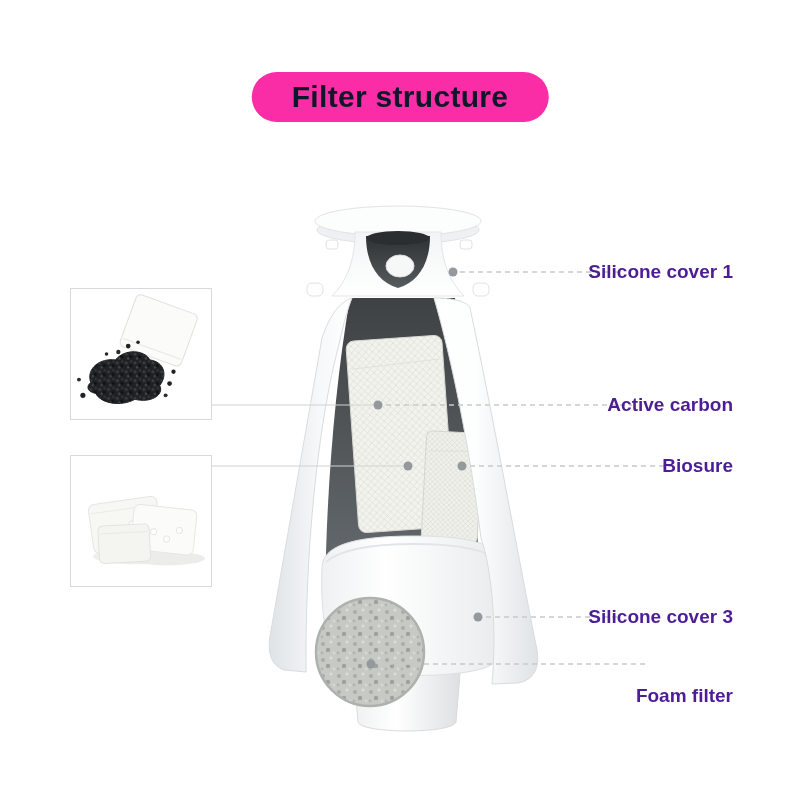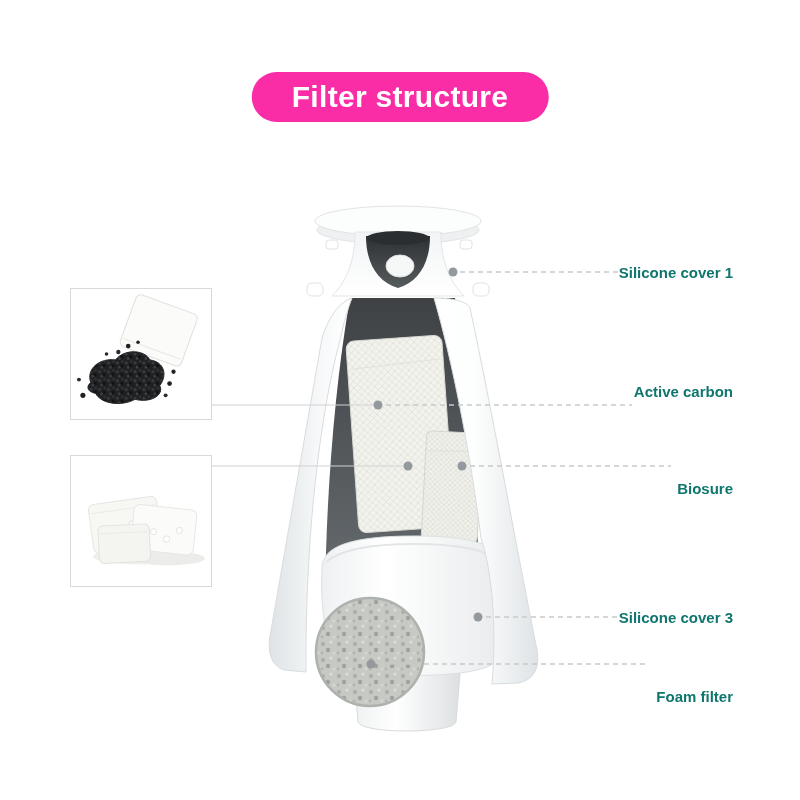--- a/index.html
+++ b/index.html
@@ -1,29 +1,29 @@
 <!DOCTYPE html>
 <html><head>
 <meta charset="utf-8">
 <style>
   html,body{margin:0;padding:0;background:#ffffff;}
   .canvas{position:relative;width:800px;height:800px;background:#ffffff;overflow:hidden;
           font-family:"Liberation Sans",sans-serif;}
   .badge{position:absolute;left:50%;top:72px;transform:translateX(-50%);
-         background:#fa2ca6;color:#ffffff;font-size:30px;font-weight:700;
+         background:#fa2ca6;color:#0f172a;font-size:30px;font-weight:700;
          line-height:32px;padding:9px 40px;border-radius:28px;letter-spacing:.3px;}
   .inset{position:absolute;width:142px;height:132px;border:1px solid #d9d9d9;
          background:#ffffff;box-sizing:border-box;}
   #inset-carbon{left:70px;top:288px;}
   #inset-bags{left:70px;top:455px;}
   .inset svg{width:100%;height:100%;display:block;}
   .overlay{position:absolute;left:0;top:0;width:800px;height:800px;}
   .label{position:absolute;right:67px;transform:translateY(-50%);
-         font-size:15px;font-weight:700;color:#0f766e;white-space:nowrap;}
-  #label-sc1{top:272px;} #label-ac{top:391px;margin-left:48px;} #label-bio{top:488px;}
+         font-size:19px;font-weight:700;color:#4c1d95;white-space:nowrap;}
+  #label-sc1{top:272px;} #label-ac{top:405px;margin-left:48px;} #label-bio{top:466px;}
   #label-sc2{top:617px;} #label-ff{top:696px;}
 </style>
 </head>
 <body>
 
 <div class="canvas">
 
   <div class="badge">
     <span>Filter structure</span>
   </div>

